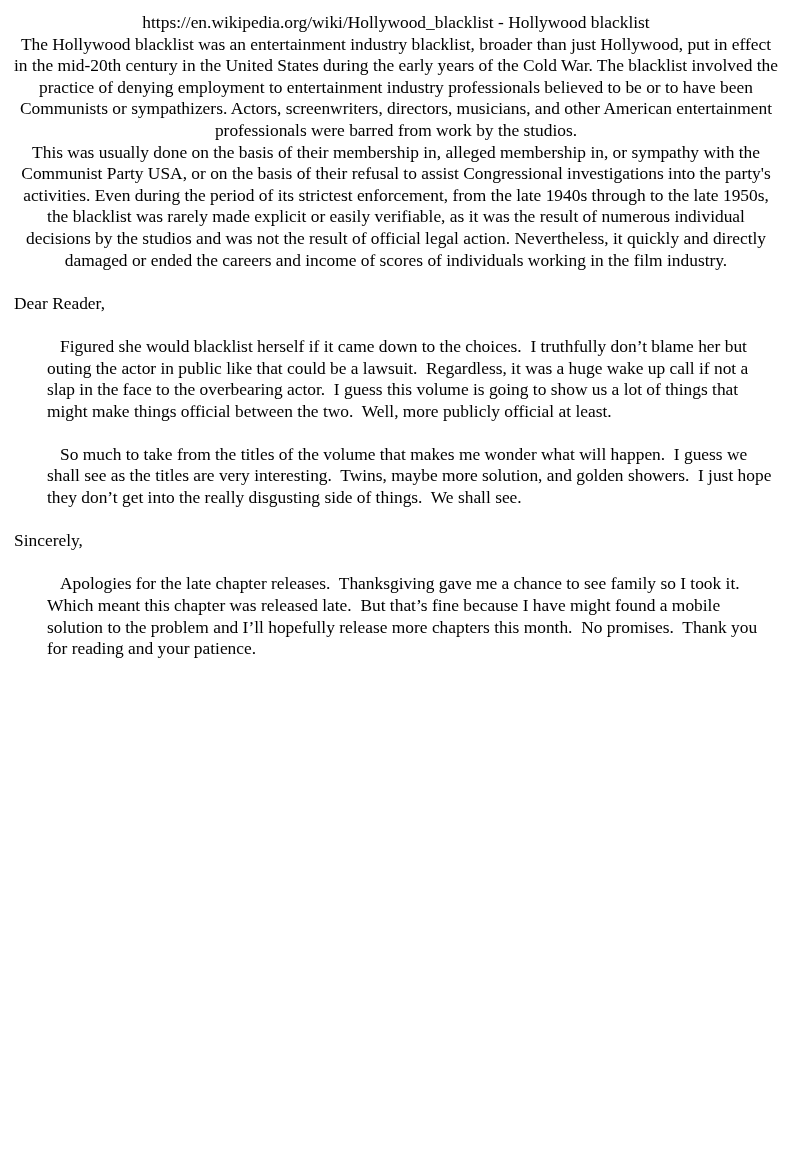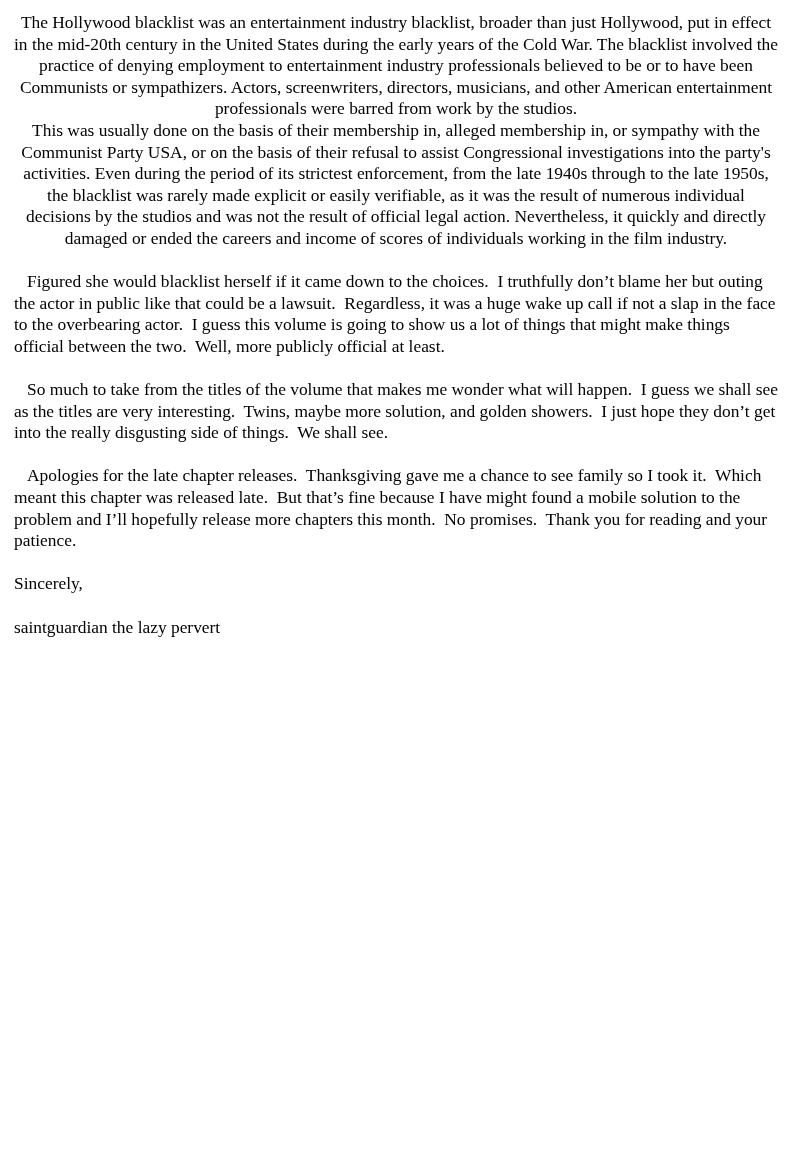--- a/index.html
+++ b/index.html
@@ -16,34 +16,35 @@
     font-family: "Liberation Serif", "DejaVu Serif", serif;
     font-size: 17.4px;
     line-height: 21.6px;
     color: #000000;
   }
   p { margin: 0; }
   .page { width: 100%; height: 100%; }
   .doc-header { text-align: center; }
   .letter { text-align: left; }
   .letter p { white-space: pre-wrap; }
-  .letter .indent { text-indent: 13px; }
+  .letter .indent { text-indent: 13px; margin-left: 33px; }
   .gap { margin-top: 21.6px; }
 </style>
 </head>
 <body>
 
 <div class="page">
 
   <header class="doc-header">
+    <p>https://en.wikipedia.org/wiki/Hollywood_blacklist - Hollywood blacklist</p>
     <p>The Hollywood blacklist was an entertainment industry blacklist, broader than just Hollywood, put in effect in the mid-20th century in the United States during the early years of the Cold War. The blacklist involved the practice of denying employment to entertainment industry professionals believed to be or to have been Communists or sympathizers. Actors, screenwriters, directors, musicians, and other American entertainment professionals were barred from work by the studios.</p>
     <p>This was usually done on the basis of their membership in, alleged membership in, or sympathy with the Communist Party USA, or on the basis of their refusal to assist Congressional investigations into the party's activities. Even during the period of its strictest enforcement, from the late 1940s through to the late 1950s, the blacklist was rarely made explicit or easily verifiable, as it was the result of numerous individual decisions by the studios and was not the result of official legal action. Nevertheless, it quickly and directly damaged or ended the careers and income of scores of individuals working in the film industry.</p>
   </header>
 
   <section class="letter">
+    <p class="gap">Dear Reader,</p>
     <p class="gap indent">Figured she would blacklist herself if it came down to the choices.  I truthfully don’t blame her but outing the actor in public like that could be a lawsuit.  Regardless, it was a huge wake up call if not a slap in the face to the overbearing actor.  I guess this volume is going to show us a lot of things that might make things official between the two.  Well, more publicly official at least.</p>
     <p class="gap indent">So much to take from the titles of the volume that makes me wonder what will happen.  I guess we shall see as the titles are very interesting.  Twins, maybe more solution, and golden showers.  I just hope they don’t get into the really disgusting side of things.  We shall see.</p>
+    <p class="gap">Sincerely,</p>
     <p class="gap indent">Apologies for the late chapter releases.  Thanksgiving gave me a chance to see family so I took it.  Which meant this chapter was released late.  But that’s fine because I have might found a mobile solution to the problem and I’ll hopefully release more chapters this month.  No promises.  Thank you for reading and your patience.</p>
-    <p class="gap">Sincerely,</p>
-    <p class="gap">saintguardian the lazy pervert</p>
   </section>
 
 </div>
 
 </body></html>

